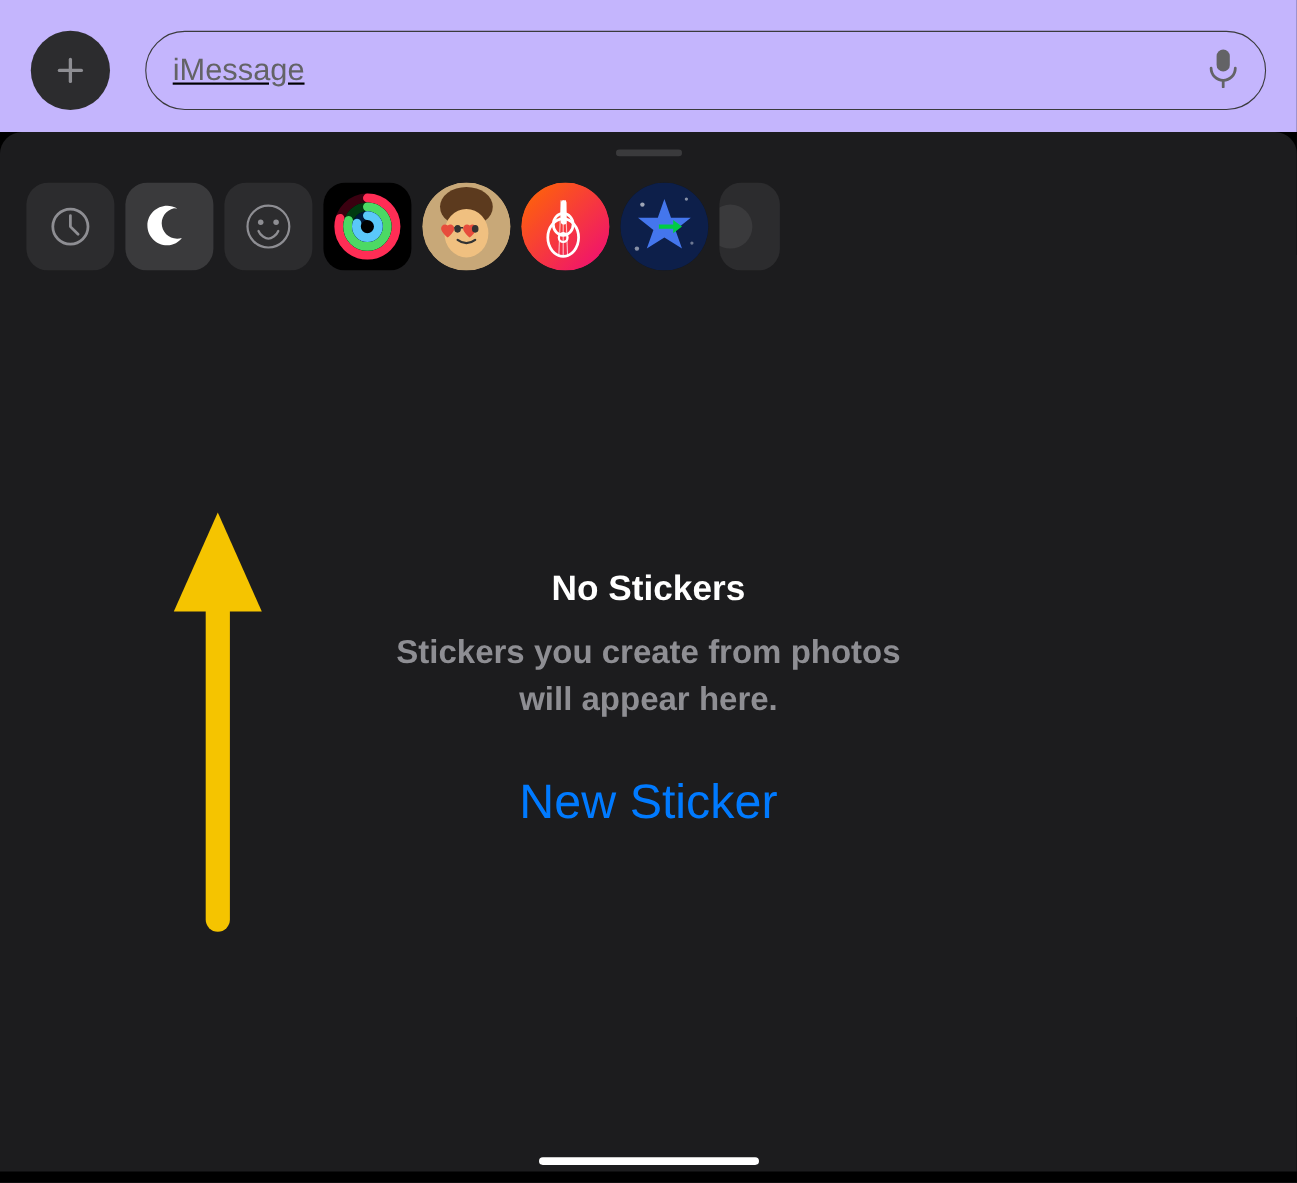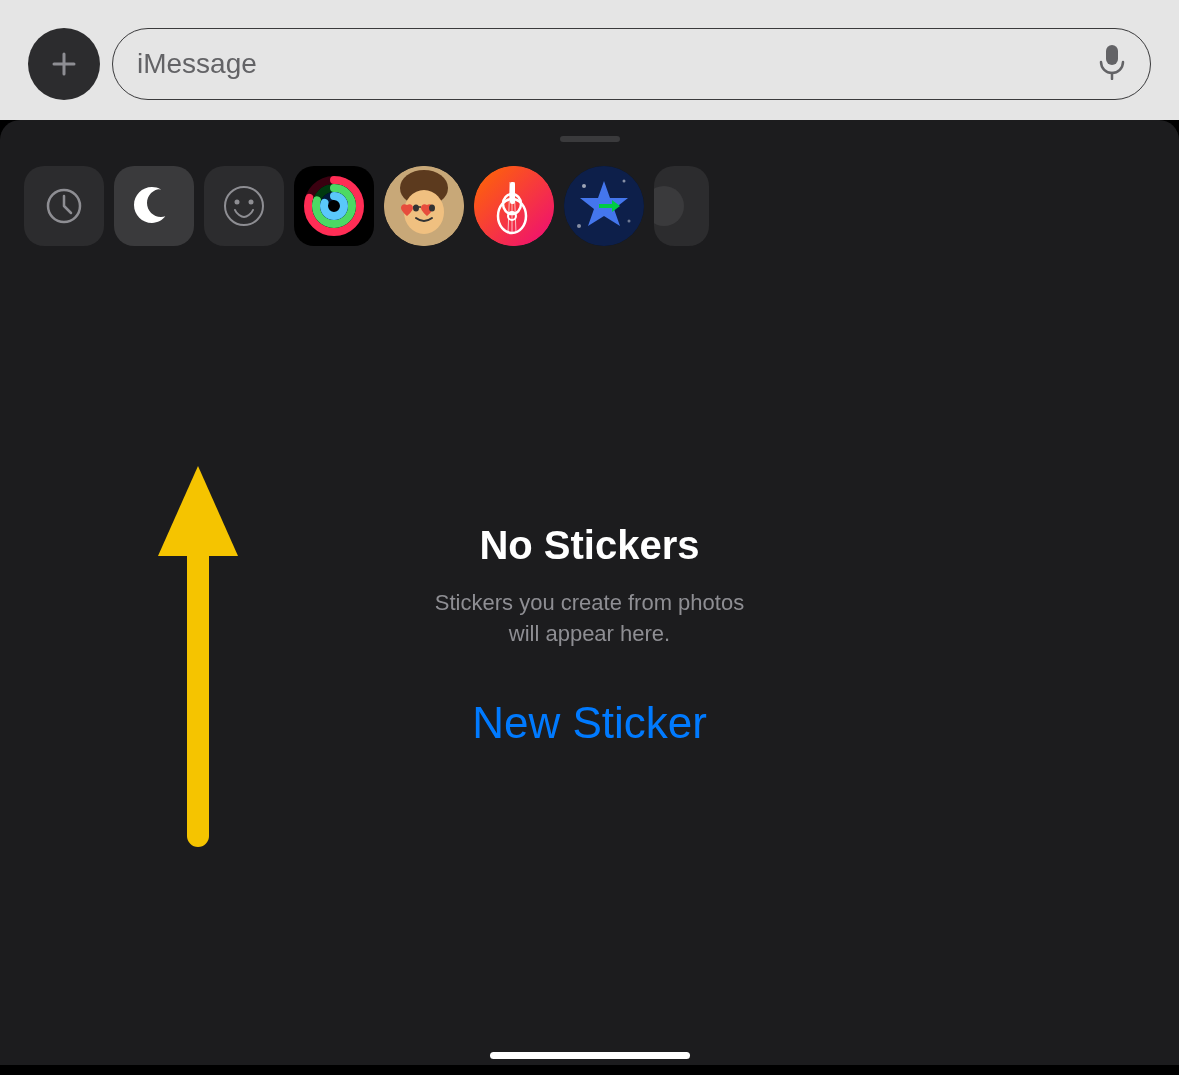--- a/index.html
+++ b/index.html
@@ -9,25 +9,26 @@
       height: 1075px;
       background: #000;
       font-family: -apple-system, BlinkMacSystemFont, 'SF Pro Display', 'Helvetica Neue', sans-serif;
       overflow: hidden;
       position: relative;
     }
 
     
     .top-bar {
       width: 100%;
-      background: #e5e5e5;
+      background: #c4b5fd;
       padding: 28px 28px 20px;
       display: flex;
       align-items: center;
-      gap: 12px;
+      gap: 32px;
+      text-decoration: underline;
     }
 
     .add-button {
       width: 72px;
       height: 72px;
       border-radius: 50%;
       background: #2c2c2e;
       display: flex;
       align-items: center;
       justify-content: center;
@@ -148,34 +149,35 @@
       display: flex;
       flex-direction: column;
       align-items: center;
       justify-content: center;
       padding-bottom: 60px;
       width: 100%;
       position: relative;
     }
 
     .no-stickers-title {
-      font-size: 40px;
+      font-size: 32px;
       font-weight: 700;
       color: #fff;
       text-align: center;
       margin-bottom: 20px;
     }
 
     .no-stickers-subtitle {
-      font-size: 22px;
+      font-size: 30px;
       color: #8e8e93;
       text-align: center;
       line-height: 1.4;
       max-width: 600px;
       margin-bottom: 48px;
+      font-weight: bold;
     }
 
     .new-sticker-link {
       font-size: 44px;
       color: #007aff;
       text-align: center;
       cursor: pointer;
     }
 
     

